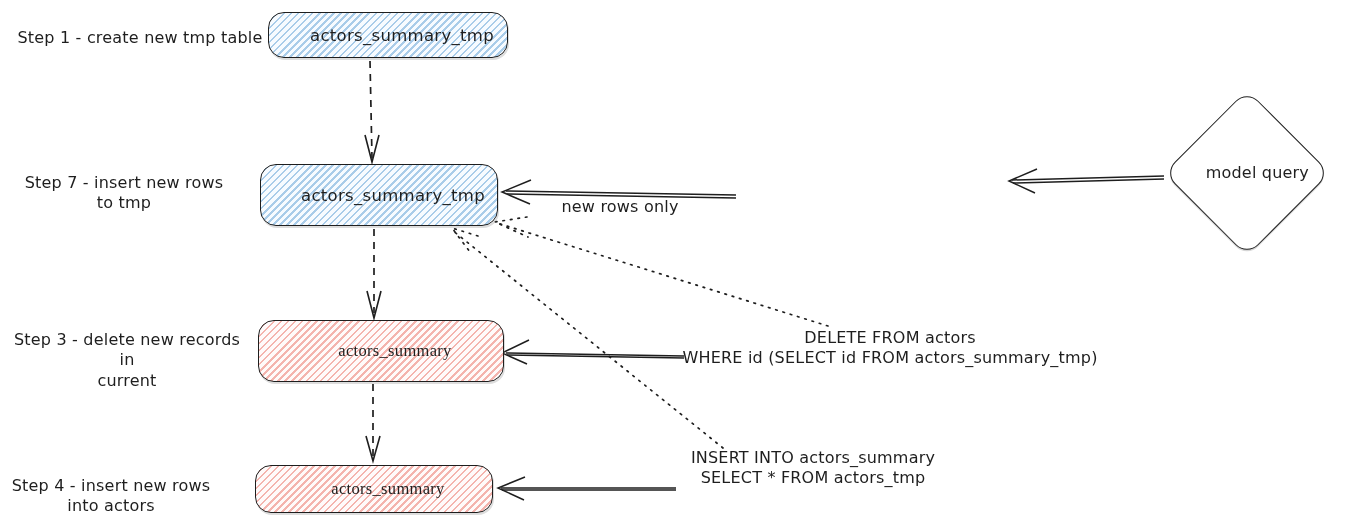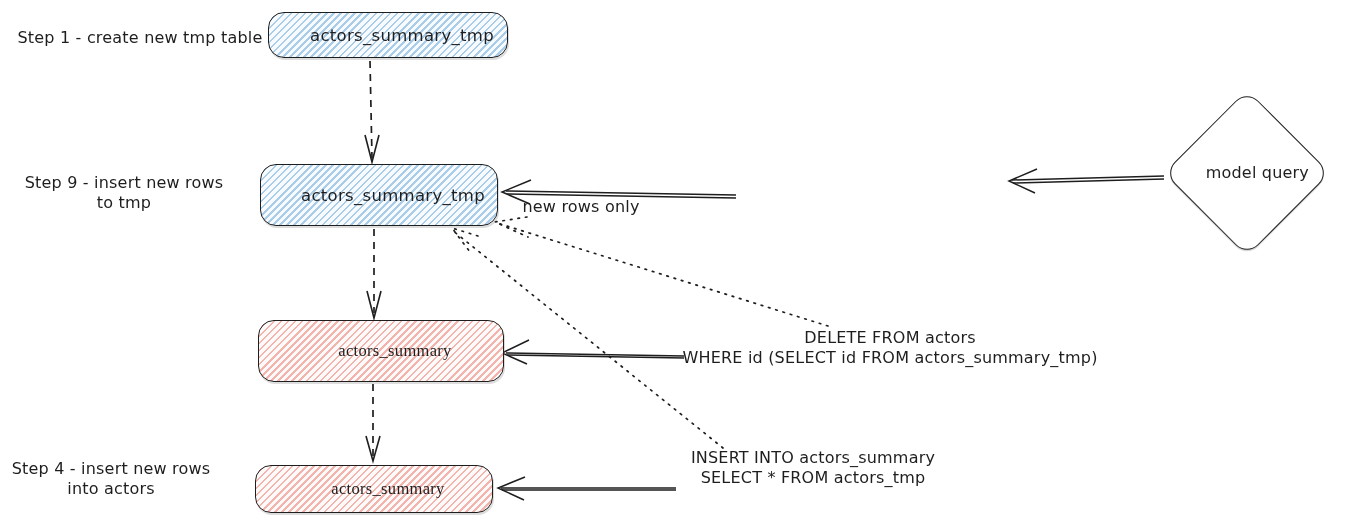--- a/index.html
+++ b/index.html
@@ -129,40 +129,42 @@
       <path d="M527 217 L495 222 L528 237"></path>
     </g>
 
     <g stroke-width="1.7" stroke-linecap="round" stroke-dasharray="1.6 6">
       <path d="M723 448 L452 230"></path>
       <path d="M478 236 L452 228 L470 252"></path>
     </g>
   </svg>
 
   <div class="txt step-label" style="left:8px; top:28px; width:264px;">Step 1 - create new tmp table</div>
-  <div class="txt step-label" style="left:18px; top:173px; width:212px;">Step 9 - insert new rows
+  <div class="txt step-label" style="left:18px; top:173px; width:212px;">Step 7 - insert new rows
 to tmp</div>
-  <div class="txt step-label" style="left:10px; top:459px; width:202px;">Step 4 - insert new rows
+  <div class="txt step-label" style="left:6px; top:330px; width:242px;">Step 3 - delete new records in
+current</div>
+  <div class="txt step-label" style="left:10px; top:476px; width:202px;">Step 4 - insert new rows
 into actors</div>
 
   <div class="node-box tmp" style="left:268px; top:12px; width:240px; height:46px;">
     <span>actors_summary_tmp</span>
   </div>
   <div class="node-box tmp" style="left:260px; top:164px; width:238px; height:62px;">
     <span>actors_summary_tmp</span>
   </div>
   <div class="node-box current" style="left:258px; top:320px; width:246px; height:62px;">
     <span>actors_summary</span>
   </div>
   <div class="node-box current" style="left:255px; top:465px; width:238px; height:48px;">
     <span>actors_summary</span>
   </div>
 
 
-  <div class="txt small-label" style="left:517px; top:197px; width:128px;">new rows only</div>
+  <div class="txt small-label" style="left:556px; top:197px; width:128px;">new rows only</div>
 
   <div class="txt sql-text" style="left:680px; top:328px; width:420px;">DELETE FROM actors
 WHERE id (SELECT id FROM actors_summary_tmp)</div>
 
   <div class="txt sql-text" style="left:678px; top:448px; width:270px;">INSERT INTO actors_summary
 SELECT * FROM actors_tmp</div>
 
   <div class="diamond"></div>
   <div class="txt diamond-label">model query</div>
 

